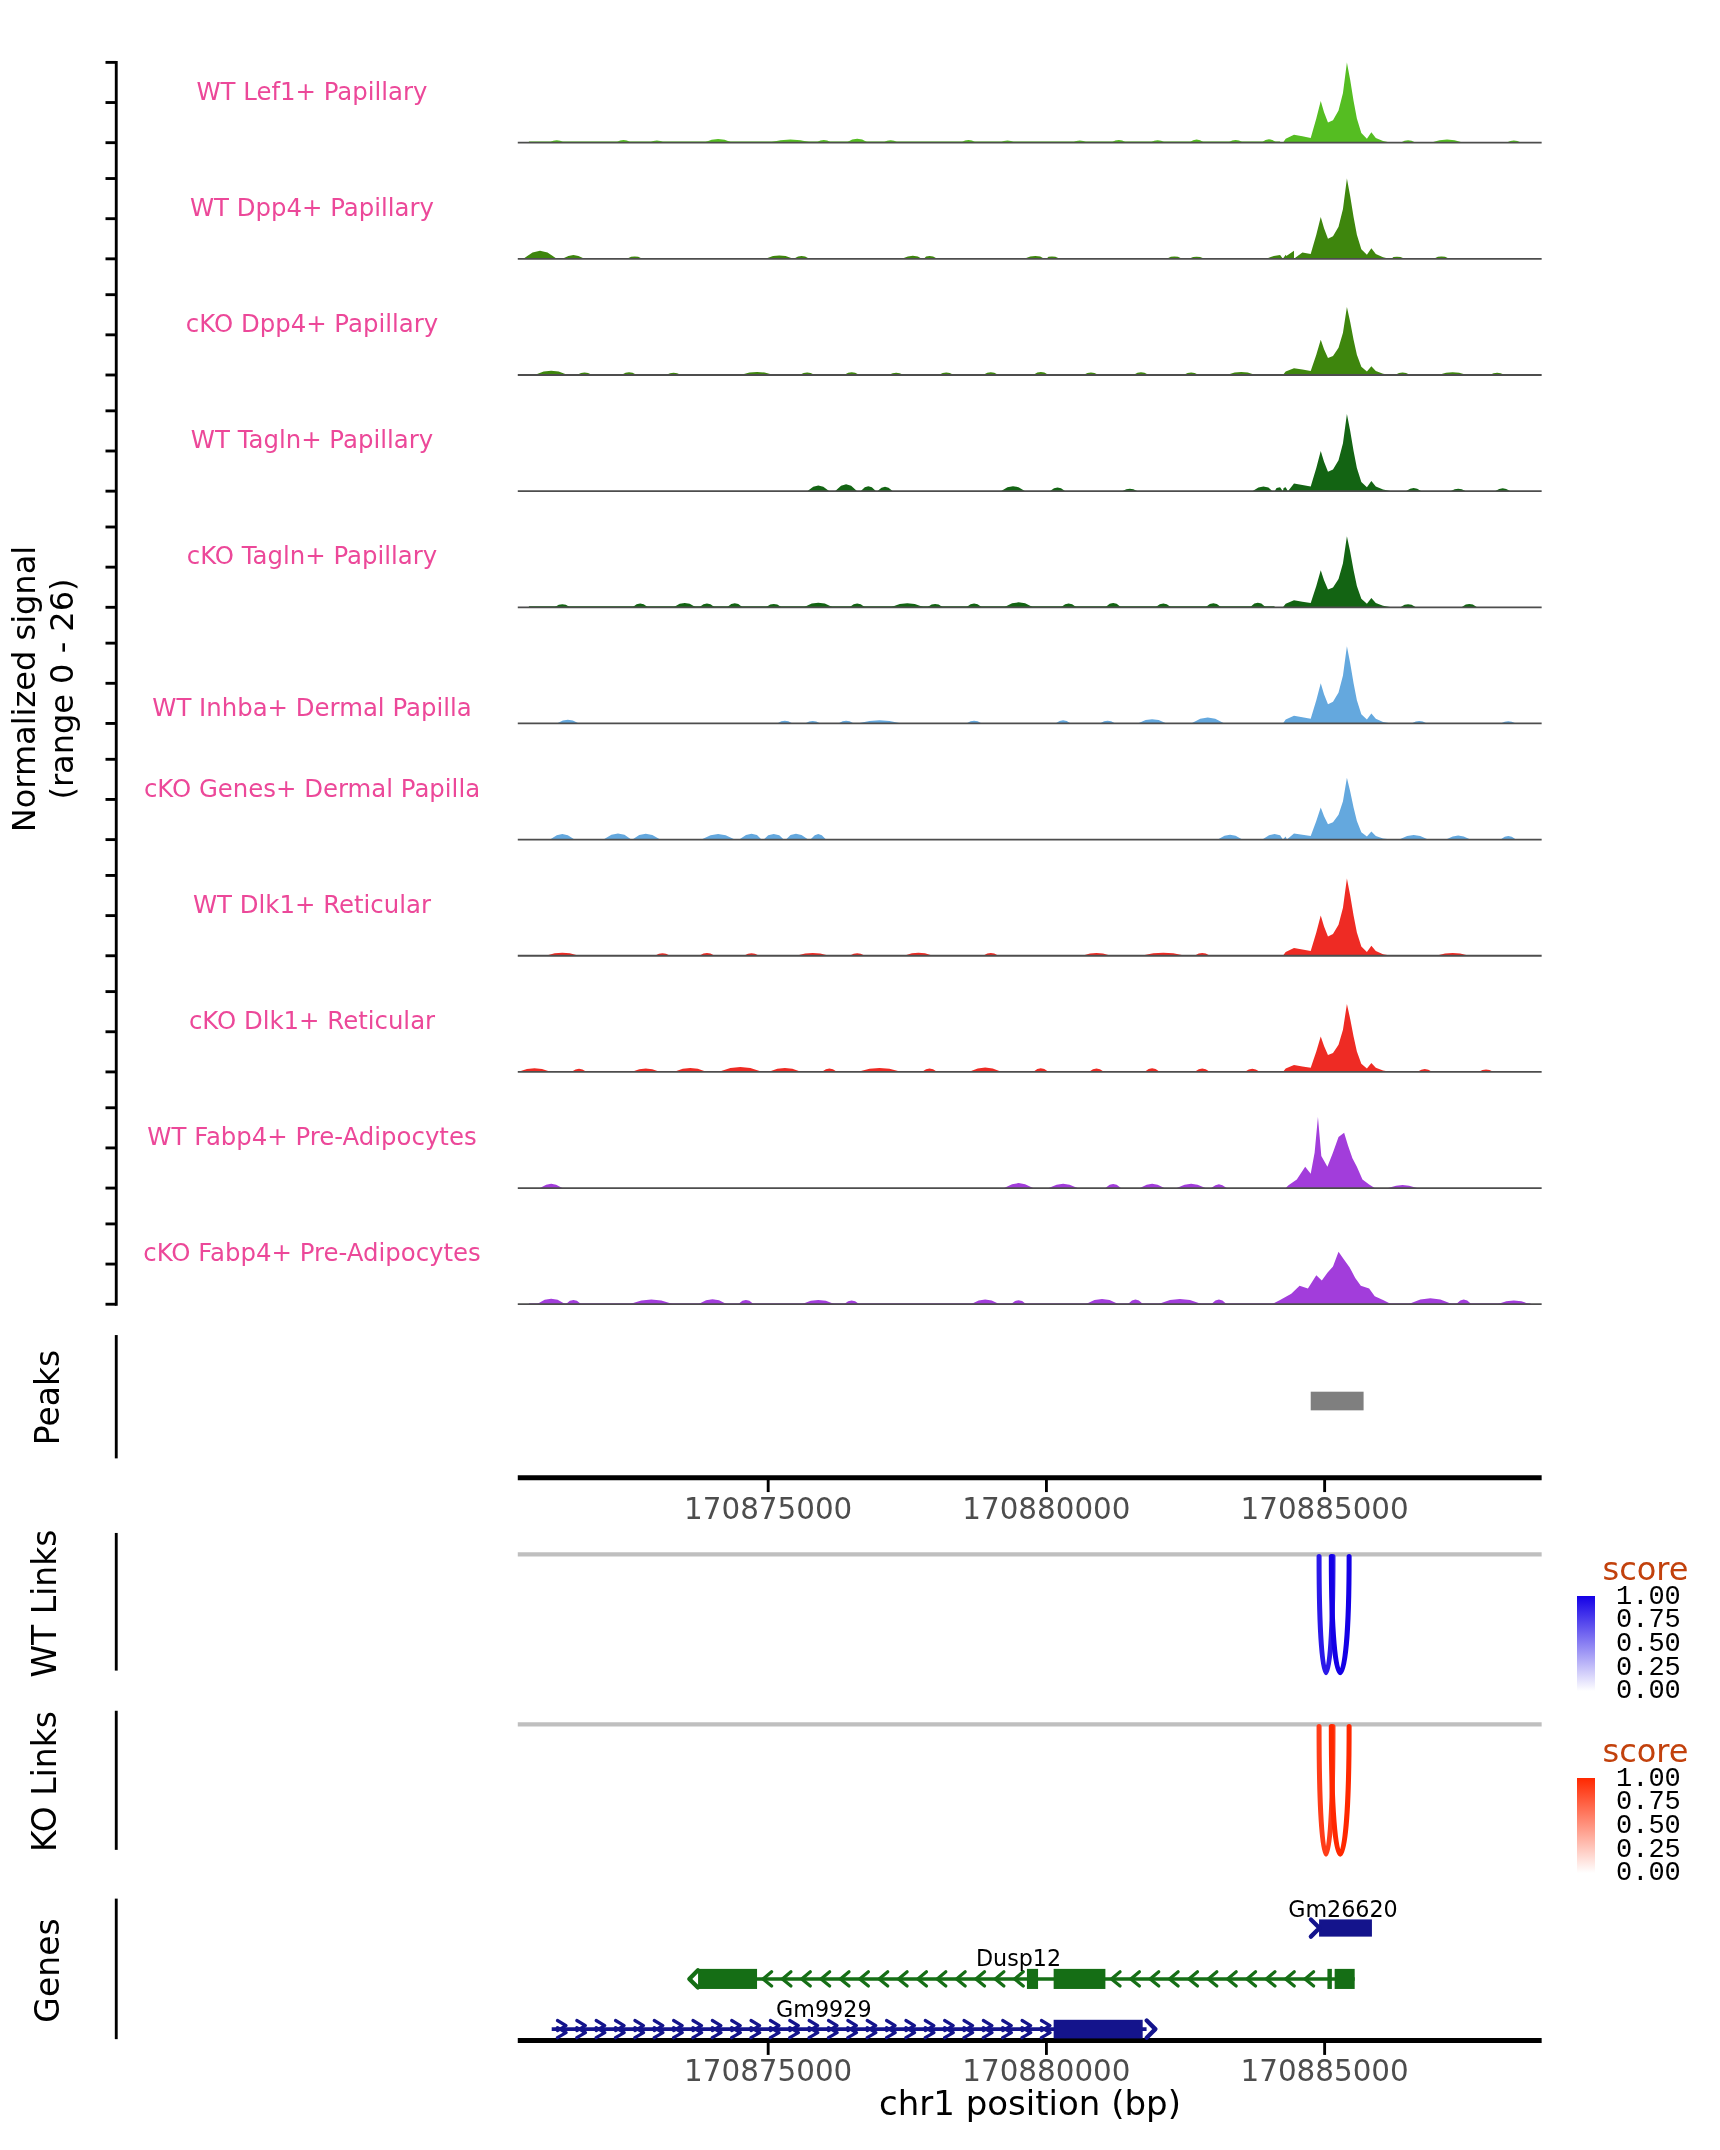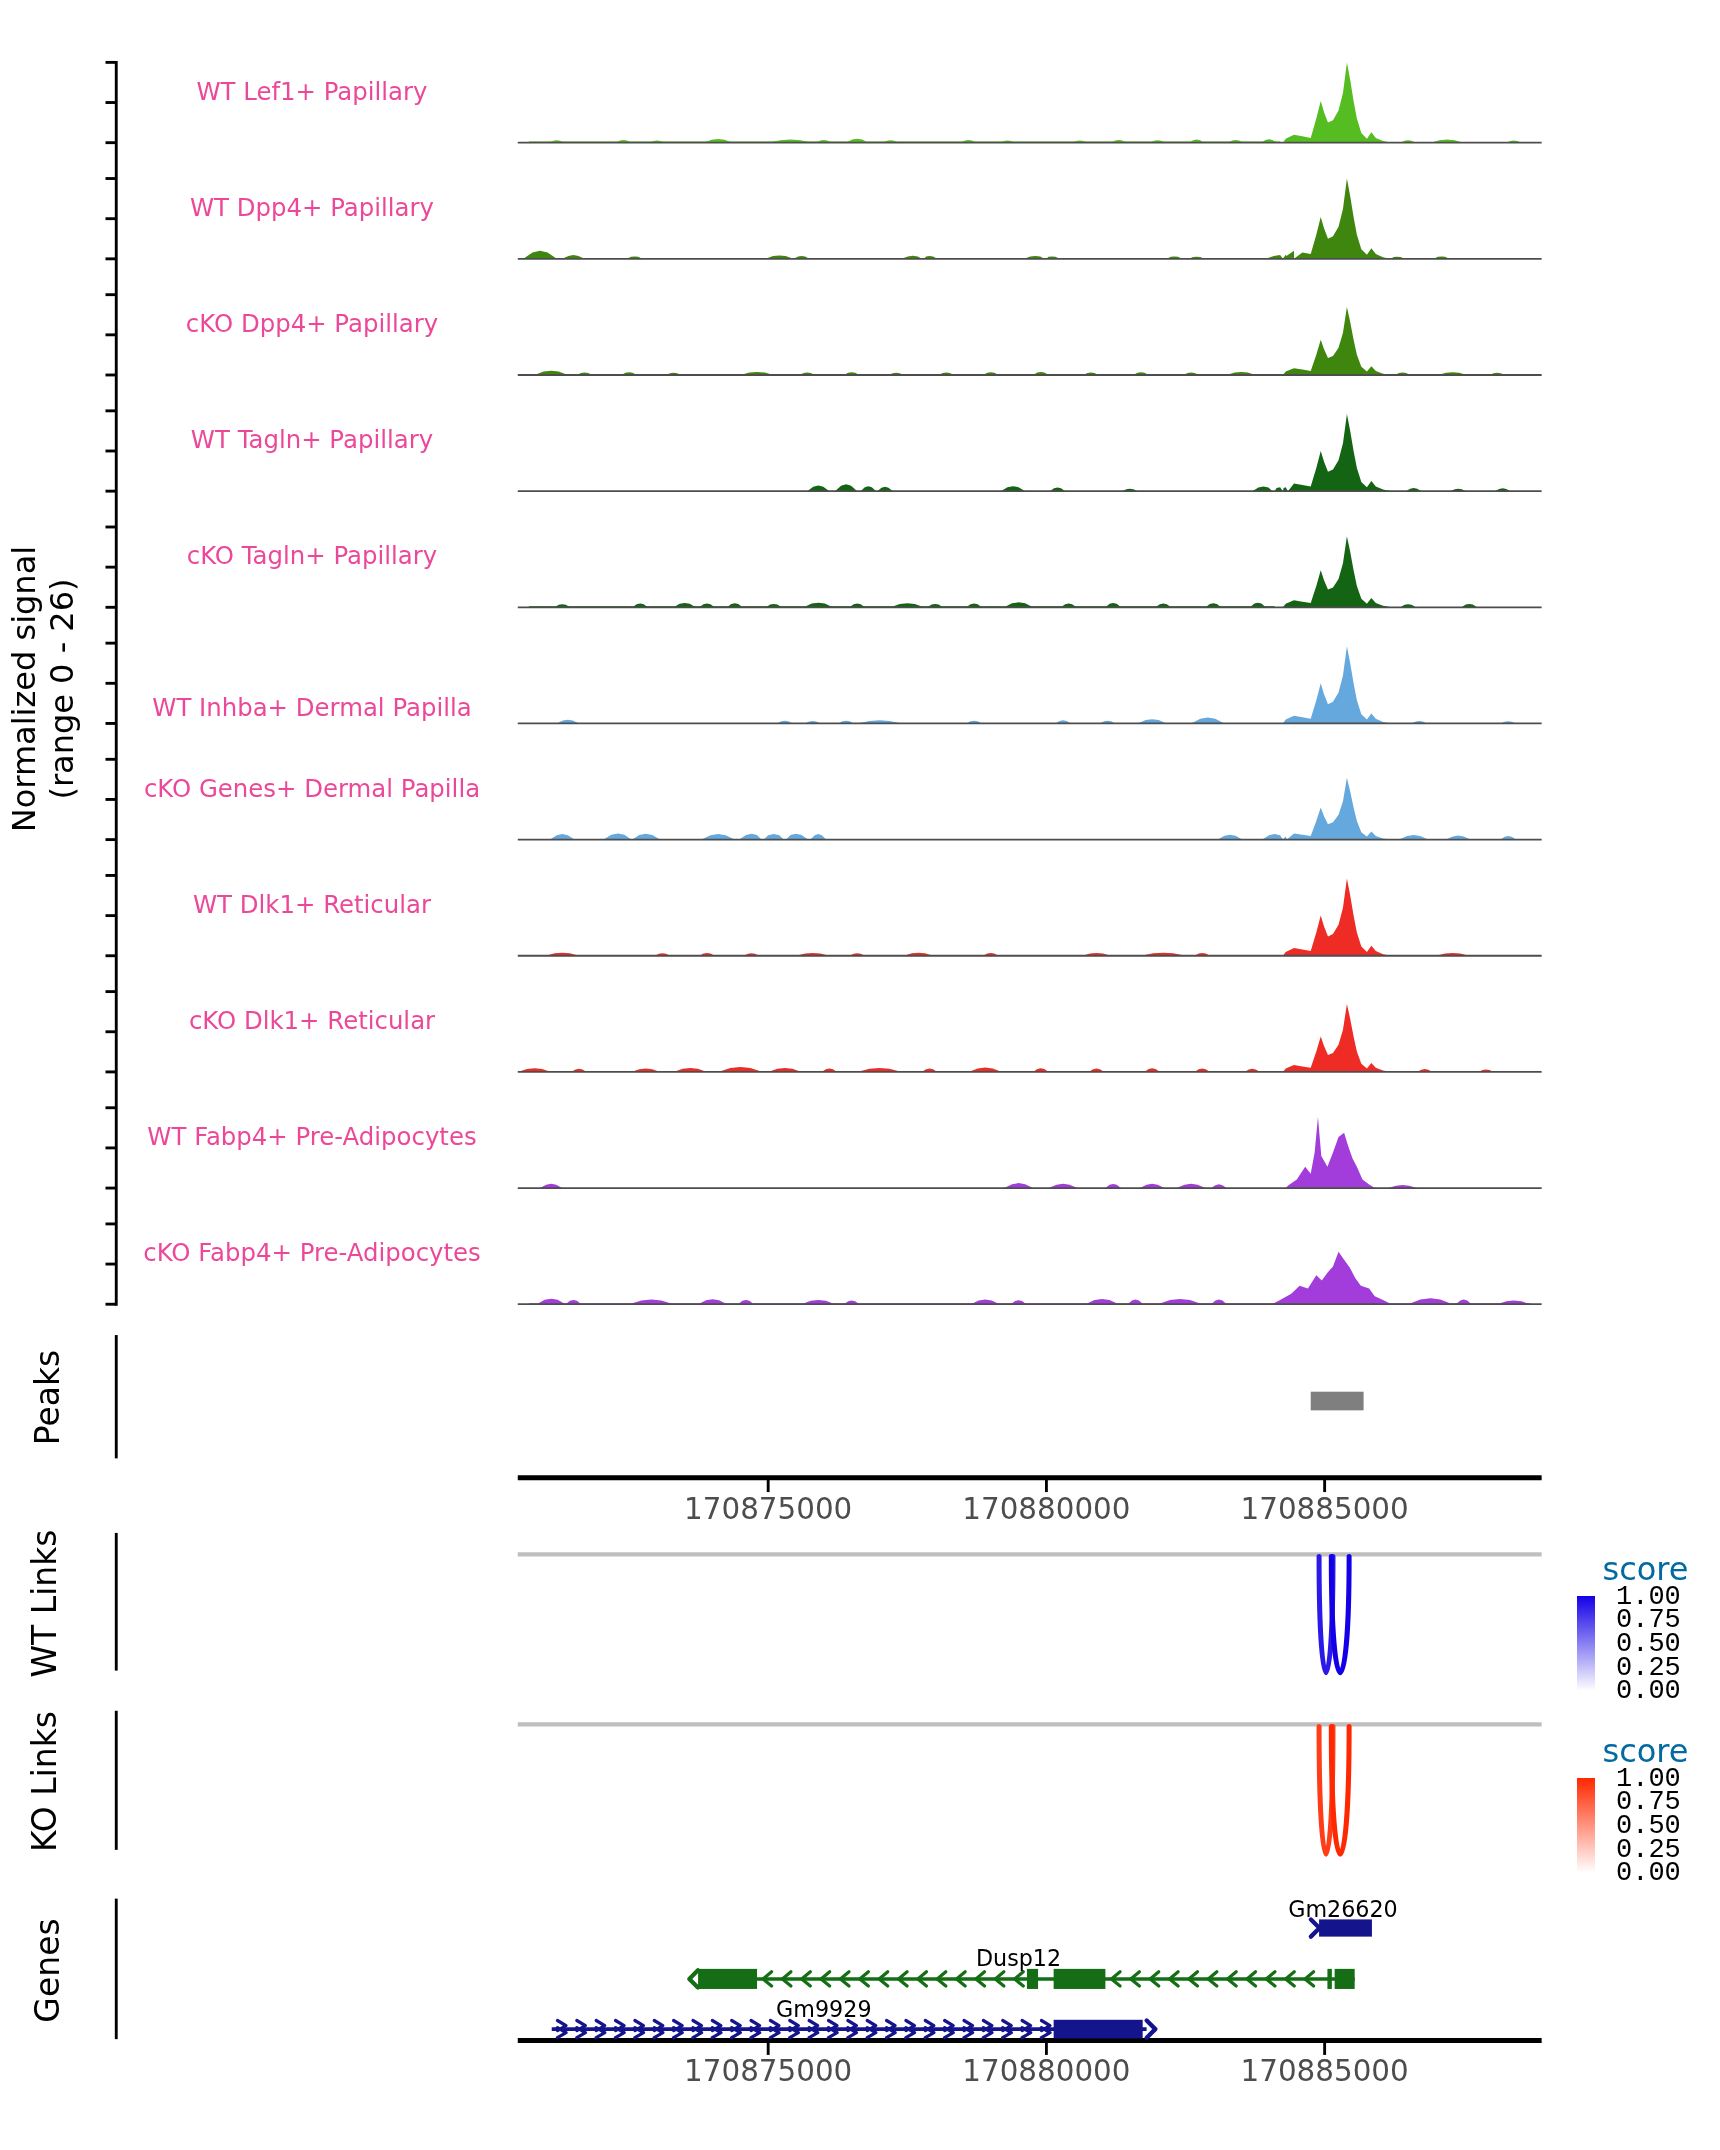--- a/index.html
+++ b/index.html
@@ -4,21 +4,21 @@
 <style>
   html,body{margin:0;padding:0;background:#fff;}
   body{font-family:"DejaVu Sans", sans-serif;}
   #page{position:relative;width:1721px;height:2151px;background:#ffffff;overflow:hidden;}
   .rot{position:absolute;transform:rotate(-90deg);text-align:center;white-space:nowrap;color:#000;}
   .section-label{font-size:33px;}
   .yaxis-label{font-size:32px;}
   .track-label{position:absolute;left:97px;width:430px;text-align:center;font-size:24.4px;color:#ec4899;white-space:nowrap;}
   .xlabel{position:absolute;font-size:34px;color:#000;text-align:center;}
   .legend{position:absolute;width:151px;height:179px;}
-  .legend-title{position:absolute;top:0;left:0;width:151px;text-align:center;font-size:32px;color:#0369a1;}
+  .legend-title{position:absolute;top:0;left:0;width:151px;text-align:center;font-size:32px;color:#c2410c;}
   .legend-bar{position:absolute;left:7.2px;top:46px;width:18px;height:95px;}
   .legend-ticks{position:absolute;left:12px;top:0;width:151px;height:179px;font-family:Liberation Mono, monospace;}
   .legend-tick{position:absolute;left:34px;font-size:27px;color:#000;white-space:nowrap;}
   svg text{font-family:"DejaVu Sans", sans-serif;}
 </style>
 </head>
 <body>
 
 <div id="page">
 
@@ -242,14 +242,15 @@
     <div class="legend-bar" style="background:linear-gradient(to bottom,#FF2800,#ffffff);"></div>
     <div class="legend-ticks" id="legend-ko-ticks">
         <div class="legend-tick" style="top: 32px;">1.00</div>
         <div class="legend-tick" style="top: 55px;">0.75</div>
         <div class="legend-tick" style="top: 79px;">0.50</div>
         <div class="legend-tick" style="top: 103px;">0.25</div>
         <div class="legend-tick" style="top: 126px;">0.00</div>
       </div>
   </div>
 
+  <div class="xlabel" style="left:743px;top:2083px;width:574px;">chr1 position (bp)</div>
 </div>
 
 
 </body></html>

